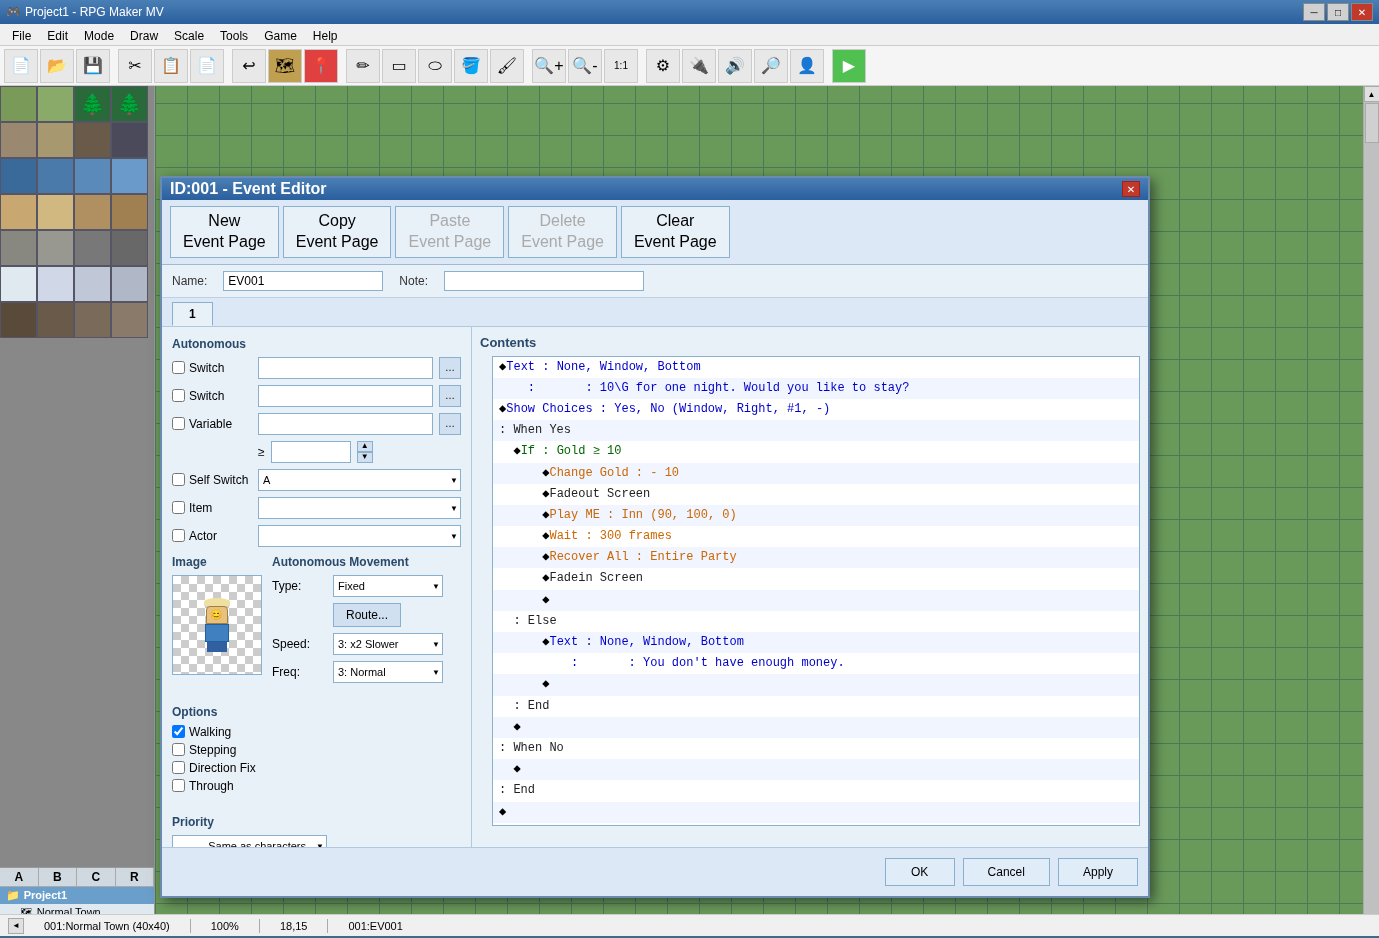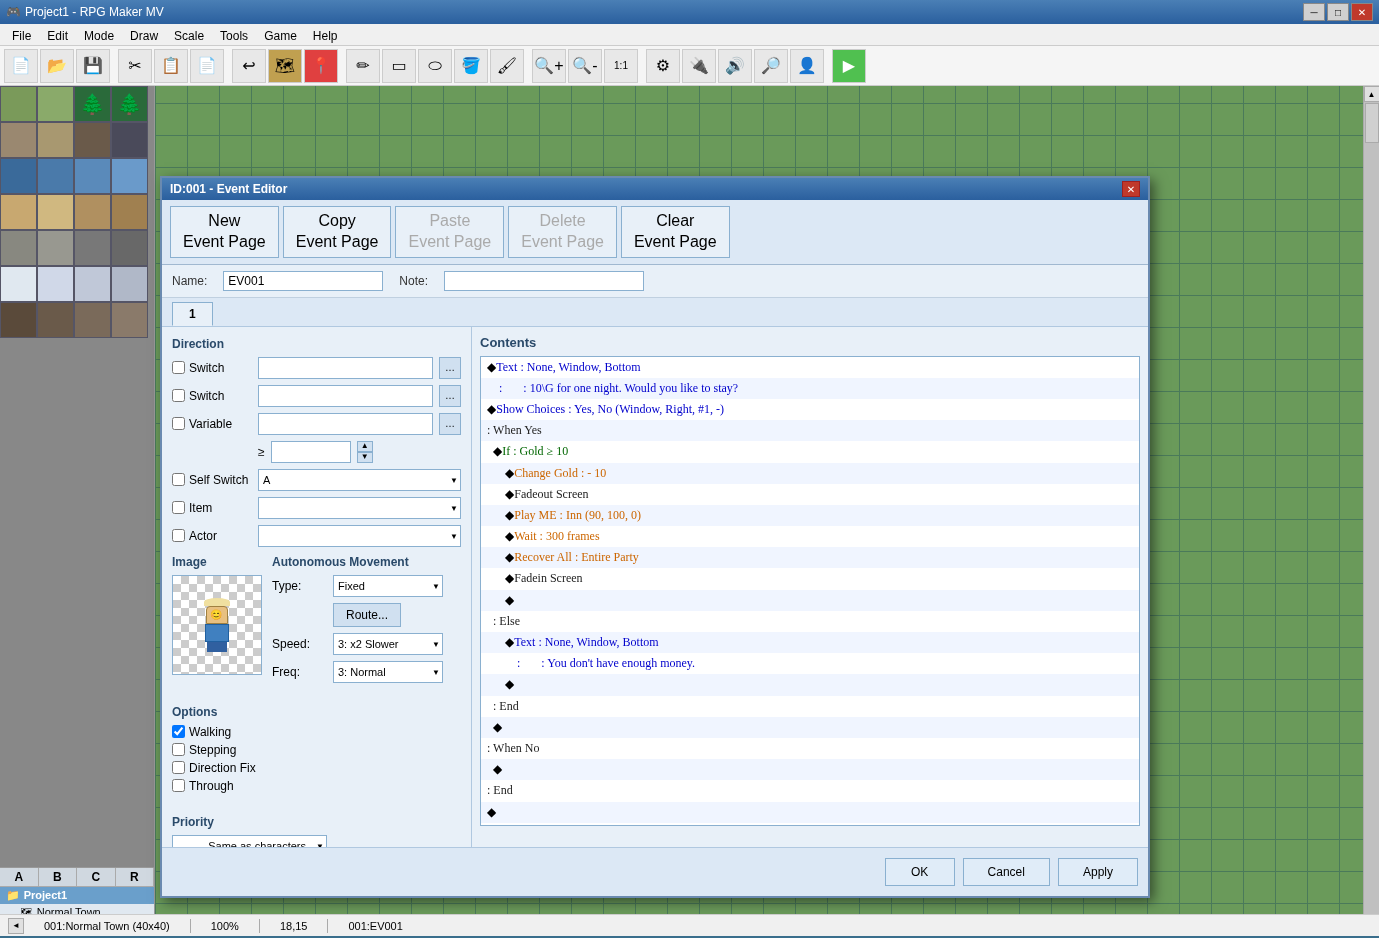--- a/index.html
+++ b/index.html
@@ -191,21 +191,21 @@
     }
     .dialog-title-bar {
       background: linear-gradient(to bottom, #4a7fb5, #2a5f9e);
       color: white;
       height: 22px;
       display: flex;
       align-items: center;
       padding: 0 8px;
       user-select: none;
     }
-    .dialog-title-text { flex: 1; font-size: 12px; font-weight: bold; }
+    .dialog-title-text { flex: 1; font-size: 16px; font-weight: bold; }
     .dialog-close-btn {
       width: 18px; height: 16px;
       background: #c0392b;
       border: 1px solid #a02020;
       color: white;
       font-size: 10px;
       cursor: pointer;
       display: flex; align-items: center; justify-content: center;
     }
 
@@ -426,22 +426,23 @@
       font-weight: bold;
       font-size: 13px;
       margin-bottom: 6px;
       color: #2a4a6a;
     }
     .contents-list {
       background: white;
       border: 1px solid #8ab0d0;
       height: 470px;
       overflow-y: auto;
-      font-family: Liberation Serif, serif;
+      font-family: Liberation Mono, monospace;
       font-size: 12px;
+      margin-left: 12px;
     }
     .content-line {
       padding: 1px 6px;
       line-height: 1.6;
       white-space: pre;
     }
     .content-line:nth-child(even) { background: #f0f5ff; }
 
     .c-default { color: #222; }
     .c-blue { color: #0000cc; }
@@ -641,21 +642,21 @@
     </div>
 
     <div class="dialog-tabs">
       <div class="dialog-tab active">1</div>
     </div>
 
     <div class="dialog-body">
 
       <div class="dialog-left">
 
-        <div class="section-header">Direction</div>
+        <div class="section-header">Autonomous</div>
 
         <div class="condition-row">
           <label class="checkbox-label">
             <input type="checkbox" style="">
             <span>Switch</span>
           </label>
           <input class="cond-input" type="text" value="" style="">
           <button class="cond-btn">…</button>
         </div>
 

